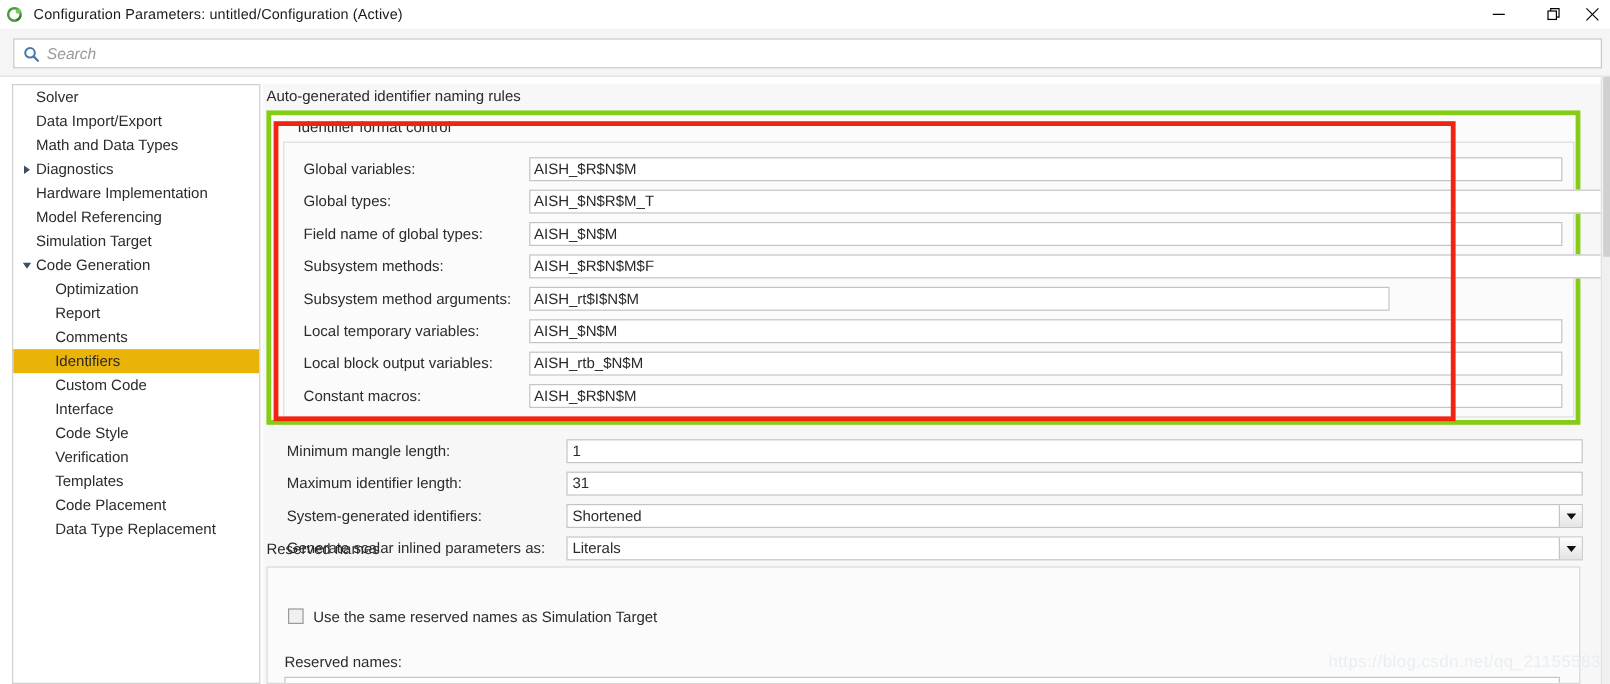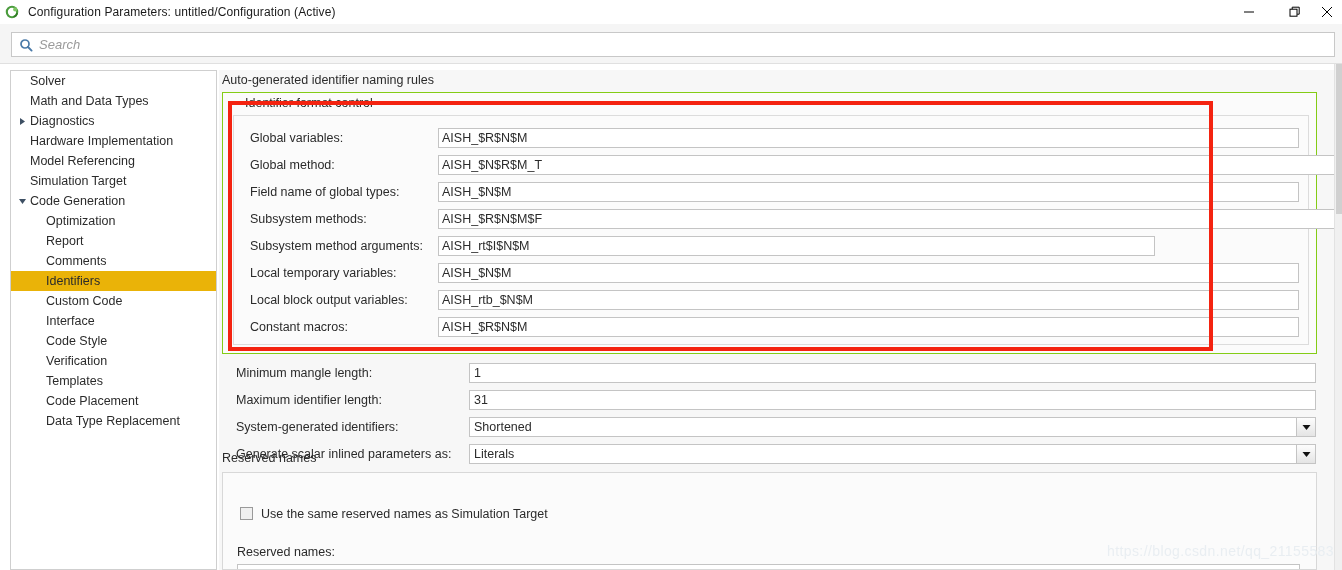--- a/index.html
+++ b/index.html
@@ -92,21 +92,21 @@
   #content-heading {
     position: absolute; left: 3px; top: 3px;
     font-size: 12.5px; color: #2b2b2b;
   }
 
   
   #naming-panel {
     position: absolute; left: 3px; top: 22px;
     width: 1095px; height: 262px;
     background: #fbfbfb;
-    border: 1px solid #84cc16;
+    border: 4px solid #84cc16;
   }
   .group-title {
     position: absolute; font-size: 12.5px; color: #2b2b2b;
   }
 
   
   #ifc-panel {
     position: absolute; left: 10px; top: 22px;
     width: 1076px; height: 230px;
     background: #fbfbfb;
@@ -277,20 +277,24 @@
 </div>
 
 <div id="sidebar">
   <div id="tree-items">
       <div class="tree-item" style="padding-left: 3px;">
         <span class="tw"></span>
         <span class="tree-label">Solver</span>
       </div>
       <div class="tree-item" style="padding-left: 3px;">
         <span class="tw"></span>
+        <span class="tree-label">Data Import/Export</span>
+      </div>
+      <div class="tree-item" style="padding-left: 3px;">
+        <span class="tw"></span>
         <span class="tree-label">Math and Data Types</span>
       </div>
       <div class="tree-item" style="padding-left: 3px;">
         <span class="tw">
           <svg width="9" height="9" viewBox="0 0 9 9">
             <polygon points="2,1 7,4.5 2,8" fill="#3d4f63"></polygon>
           </svg>
         </span>
         <span class="tree-label">Diagnostics</span>
       </div>
@@ -367,21 +371,21 @@
 
   <div id="naming-panel">
     <div id="ifc-panel">
       <div class="group-title" style="left:8px; top:-20px; background:#fbfbfb; padding:0 3px;">Identifier format control</div>
       <div id="ifc-fields">
           <div class="field-row" style="top: 12px;">
             <div class="field-label" style="left: 16px;">Global variables:</div>
             <div class="field-input" style="left: 204px; width: 861px;">AISH_$R$N$M</div>
           </div>
           <div class="field-row" style="top: 39px;">
-            <div class="field-label" style="left: 16px;">Global method:</div>
+            <div class="field-label" style="left: 16px;">Global types:</div>
             <div class="field-input" style="left: 204px; width: 1038px;">AISH_$N$R$M_T</div>
           </div>
           <div class="field-row" style="top: 66px;">
             <div class="field-label" style="left: 16px;">Field name of global types:</div>
             <div class="field-input" style="left: 204px; width: 861px;">AISH_$N$M</div>
           </div>
           <div class="field-row" style="top: 93px;">
             <div class="field-label" style="left: 16px;">Subsystem methods:</div>
             <div class="field-input" style="left: 204px; width: 936px;">AISH_$R$N$M$F</div>
           </div>

